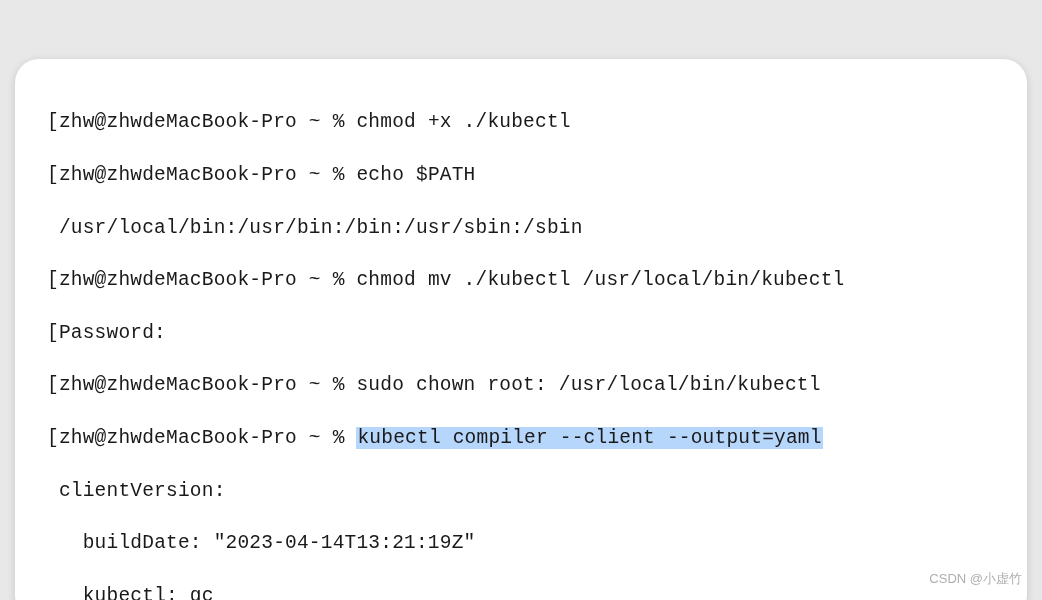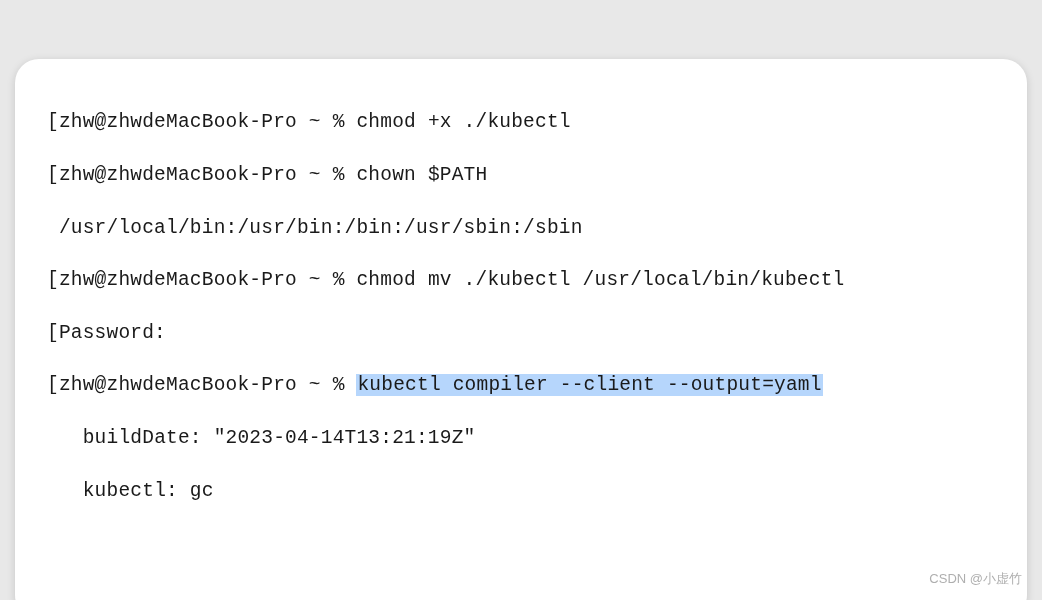--- a/index.html
+++ b/index.html
@@ -51,25 +51,27 @@
       font-size: 13px;
       color: rgba(120,120,120,0.6);
     }
   </style>
 </head>
 <body>
 
 <div class="terminal-window">
   <div class="terminal-content">
 <span class="line"><span class="bracket">[</span><span>zhw@zhwdeMacBook-Pro ~ %</span> <span>chmod +x ./kubectl</span></span>
-<span class="line"><span class="bracket">[</span><span>zhw@zhwdeMacBook-Pro ~ %</span> <span>chown $PATH</span></span>
+<span class="line"><span class="bracket">[</span><span>zhw@zhwdeMacBook-Pro ~ %</span> <span>echo $PATH</span></span>
 <span class="line"> <span>/usr/local/bin:/usr/bin:/bin:/usr/sbin:/sbin</span></span>
 <span class="line"><span class="bracket">[</span><span>zhw@zhwdeMacBook-Pro ~ %</span> <span>chmod mv ./kubectl /usr/local/bin/kubectl</span></span>
 <span class="line"><span class="bracket">[</span><span>Password:</span></span>
+<span class="line"><span class="bracket">[</span><span>zhw@zhwdeMacBook-Pro ~ %</span> <span>sudo chown root: /usr/local/bin/kubectl</span></span>
 <span class="line"><span class="bracket">[</span><span>zhw@zhwdeMacBook-Pro ~ %</span> <span class="highlight">kubectl compiler --client --output=yaml</span></span>
+<span class="line"> <span>clientVersion:</span></span>
 <span class="line">   <span>buildDate: "2023-04-14T13:21:19Z"</span></span>
 <span class="line">   <span>kubectl: gc</span></span>
 
 
 
 
 
 
 
 

